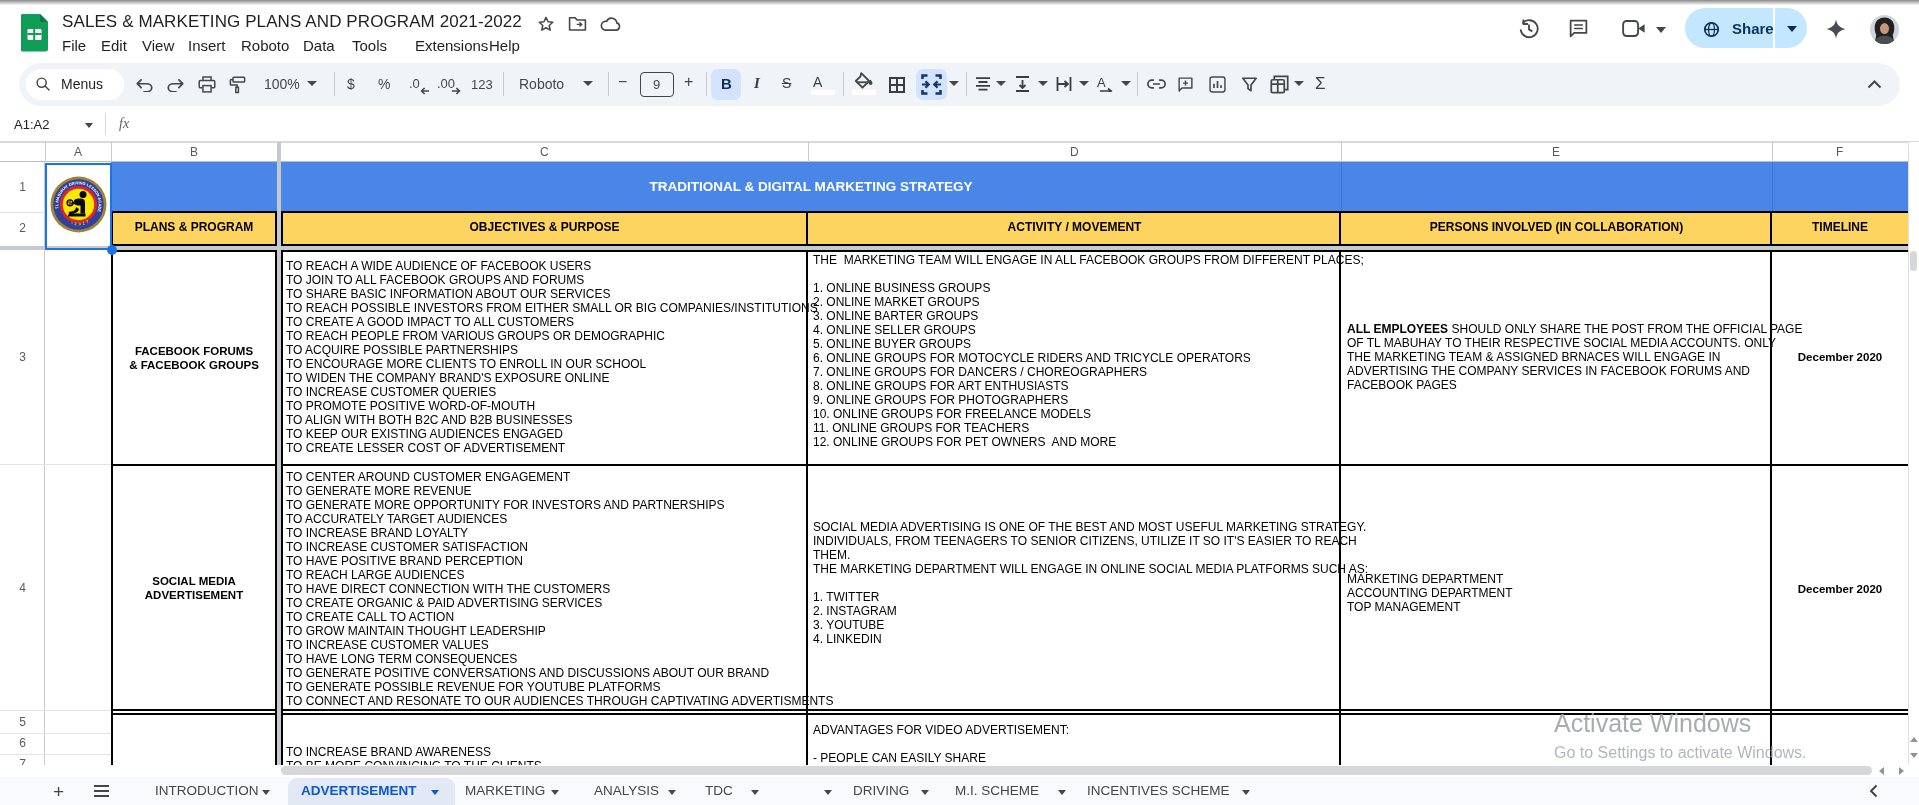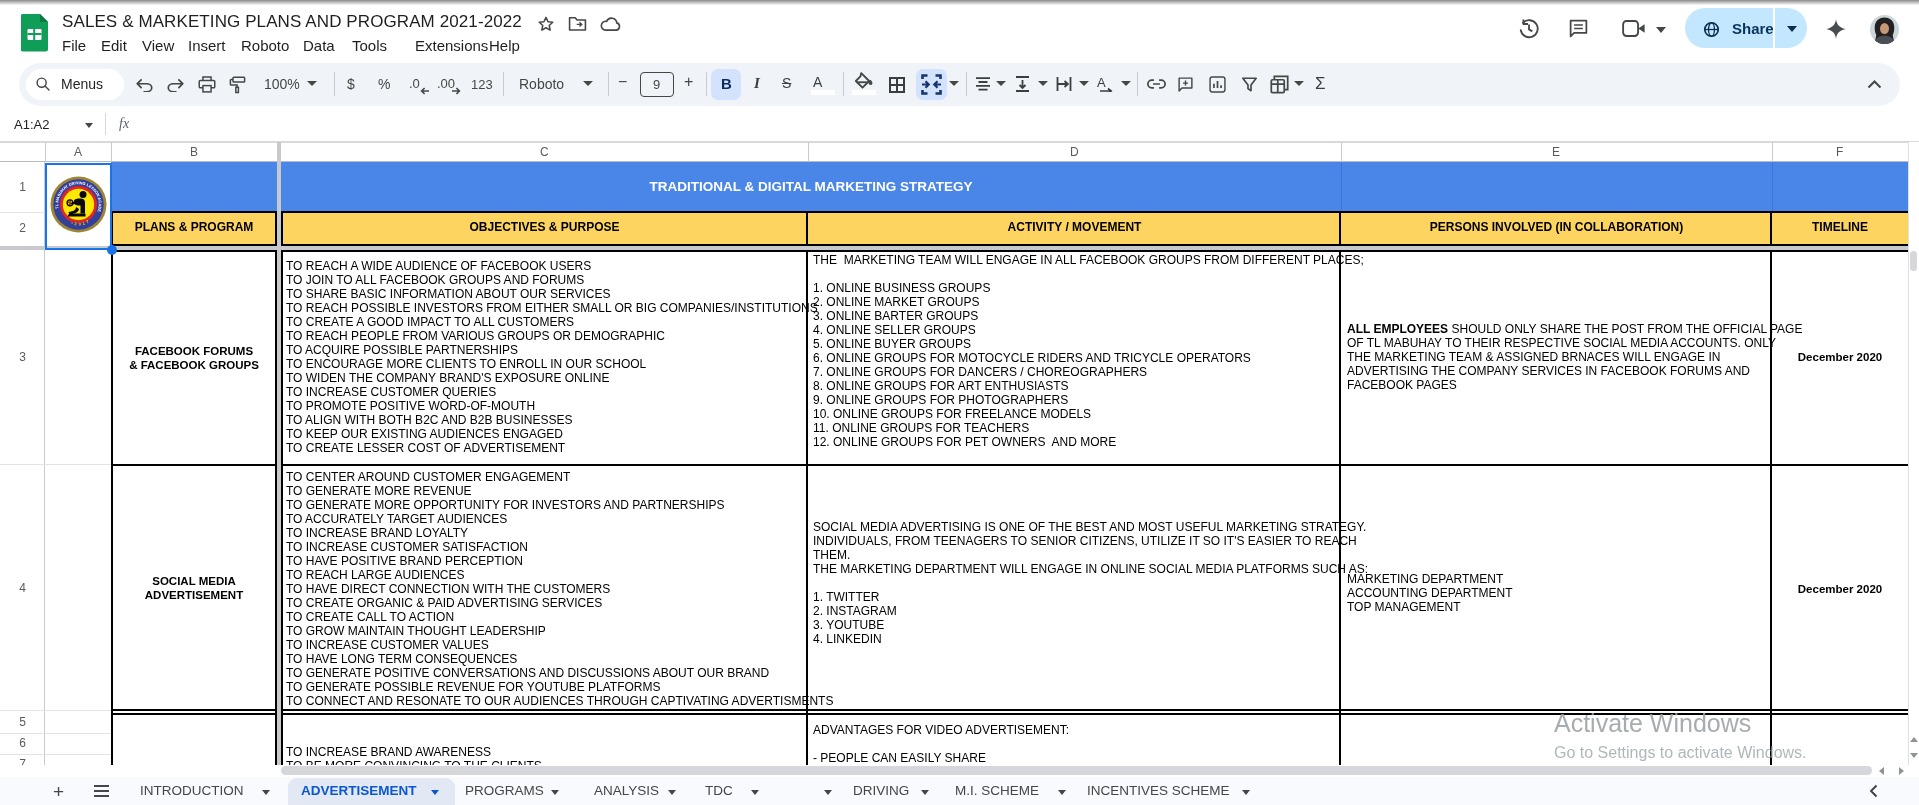--- a/index.html
+++ b/index.html
@@ -391,26 +391,26 @@
 <div class="abs" style="left:1910px;top:737px;width:0;height:0;border-left:4px solid transparent;border-right:4px solid transparent;border-bottom:5px solid #8f9398;"></div>
 <div class="abs" style="left:1910px;top:753px;width:0;height:0;border-left:4px solid transparent;border-right:4px solid transparent;border-top:5px solid #8f9398;"></div>
 <div class="abs" style="left:1879px;top:767px;width:0;height:0;border-top:4px solid transparent;border-bottom:4px solid transparent;border-right:5px solid #8f9398;"></div>
 <div class="abs" style="left:1899px;top:767px;width:0;height:0;border-top:4px solid transparent;border-bottom:4px solid transparent;border-left:5px solid #8f9398;"></div>
 
 <div class="abs" style="left:0;top:777px;width:1919px;height:28px;background:#f8fafd;"></div>
 <div class="abs" style="left:53px;top:781px;font-size:19px;color:#444746;font-weight:400;">+</div>
 <svg class="ic" style="left:94px;top:785px;" width="15" height="12" viewBox="0 0 15 12">
     <path d="M0 1 h15 M0 6 h15 M0 11 h15" stroke="#444746" stroke-width="1.8"></path>
   </svg>
-<div class="tabtxt" style="left:140px;text-align:right;">INTRODUCTION</div>
+<div class="tabtxt" style="left:155px;text-align:right;">INTRODUCTION</div>
 <div class="tabarr" style="left:262px;"></div>
 <div class="abs" style="left:288px;top:778px;width:167px;height:27px;background:#e2e8f4;border-radius:9px 9px 0 0;"></div>
 <div class="tabtxt" style="left:301px;color:#0b57d0;font-weight:700;">ADVERTISEMENT</div>
 <div class="tabarr" style="left:431px;border-top-color:#0b57d0;"></div>
-<div class="tabtxt" style="left:465px;">PROGRAMS</div>
+<div class="tabtxt" style="left:465px;">MARKETING</div>
 <div class="tabarr" style="left:551px;"></div>
 <div class="tabtxt" style="left:594px;">ANALYSIS</div>
 <div class="tabarr" style="left:668px;"></div>
 <div class="tabtxt" style="left:705px;">TDC</div>
 <div class="tabarr" style="left:751px;"></div>
 <div class="tabtxt" style="left:777px;margin-top:40px;">PDC</div>
 <div class="tabarr" style="left:824px;"></div>
 <div class="tabtxt" style="left:853px;">DRIVING</div>
 <div class="tabarr" style="left:921px;"></div>
 <div class="tabtxt" style="left:955px;">M.I. SCHEME</div>

